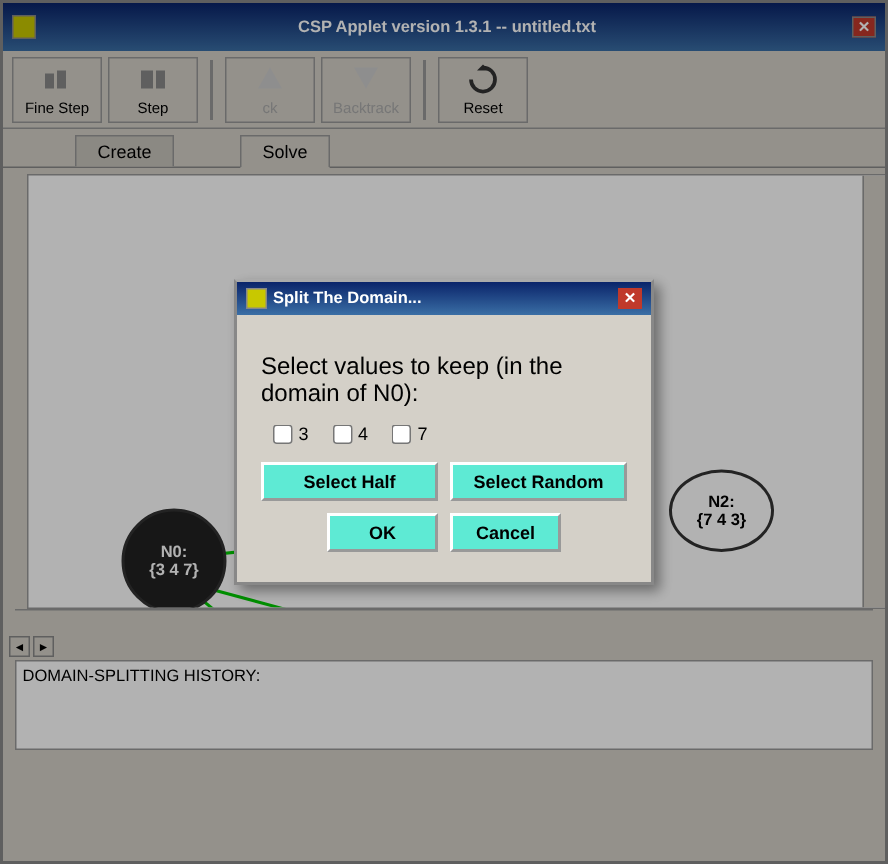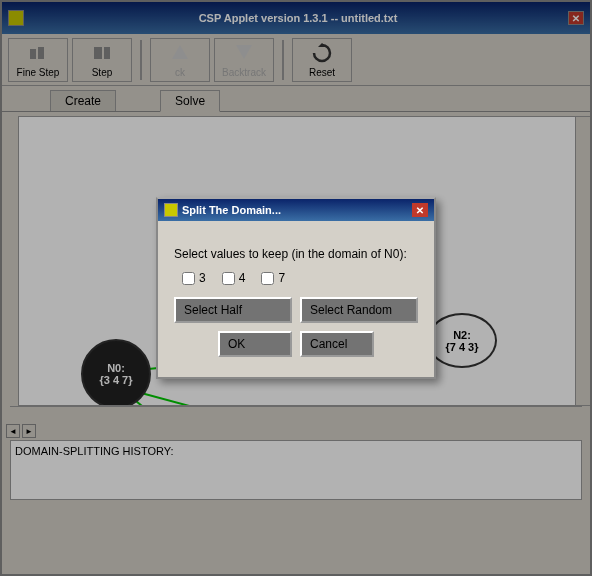--- a/index.html
+++ b/index.html
@@ -219,21 +219,21 @@
       background: #c0392b;
       color: white;
       font-size: 10px;
       display: flex; align-items: center; justify-content: center;
       cursor: pointer;
     }
     .modal-content {
       padding: 12px 16px;
     }
     .modal-prompt {
-      font-size: 12px;
+      font-size: 16px;
       margin-bottom: 10px;
       color: #000;
       margin-top: 14px;
     }
     .checkbox-row {
       display: flex;
       gap: 16px;
       align-items: center;
       margin-bottom: 12px;
       padding-left: 8px;
@@ -248,28 +248,28 @@
       width: 13px; height: 13px;
     }
     .modal-btn-row {
       display: flex;
       gap: 8px;
       margin-bottom: 8px;
     }
     .modal-btn {
       flex: 1;
       padding: 4px 8px;
-      background: #737373;
+      background: #5eead4;
       border: 2px solid #999;
       border-top-color: #fff;
       border-left-color: #fff;
       cursor: pointer;
       font-size: 12px;
-      font-weight: normal;
-      text-align: left;
+      font-weight: bold;
+      text-align: center;
     }
     .modal-ok-cancel {
       display: flex;
       gap: 8px;
       justify-content: center;
       padding-bottom: 8px;
     }
     .modal-ok-cancel .modal-btn {
       flex: 0 0 auto;
       width: 74px;
@@ -379,21 +379,21 @@
         <line x1="100" y1="270" x2="415" y2="355" stroke="#00cc00" stroke-width="2"></line>
 
         <line x1="100" y1="270" x2="215" y2="365" stroke="#00cc00" stroke-width="2"></line>
       </svg>
 
       <div class="node dark" style="width:70px;height:70px;left:62px;top:222px;">
         <span>N0:</span>
         <span>{3 4 7}</span>
       </div>
 
-      <div class="node" style="width:70px;height:55px;left:408px;top:196px;">
+      <div class="node" style="width:70px;height:55px;left:427px;top:196px;">
         <span>N2:</span>
         <span>{7 4 3}</span>
       </div>
 
       <div class="constraint-label" style="left:218px;top:218px;">N0=N2</div>
 
       <div class="v-scrollbar"></div>
     </div>
 
     <div class="h-scrollbar" style="width:100%;margin:0;"></div>

